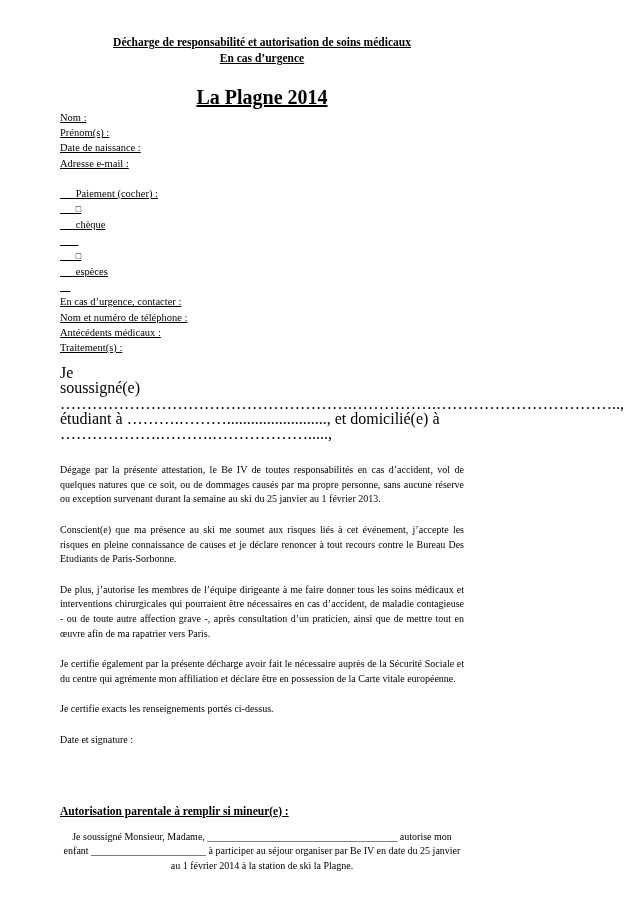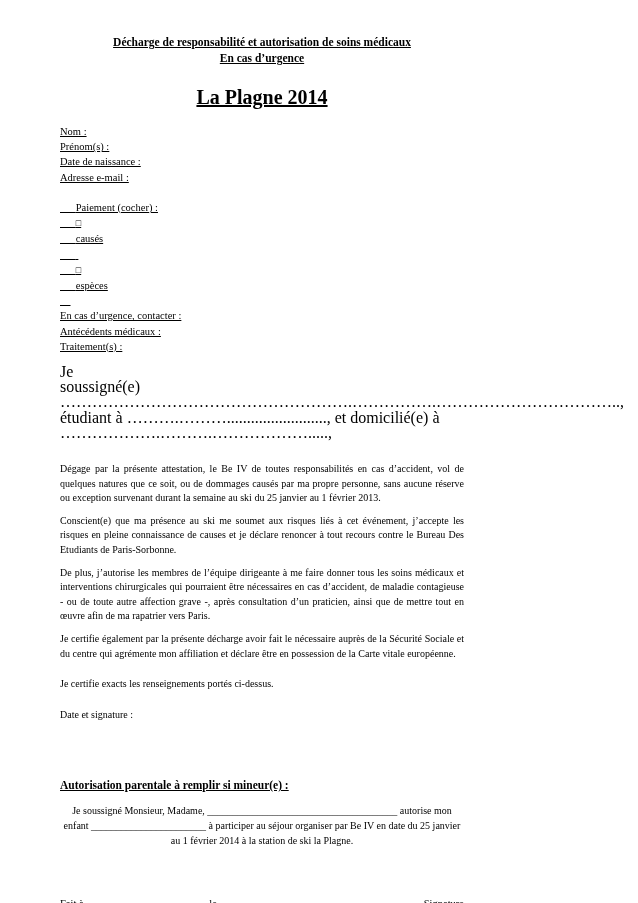--- a/index.html
+++ b/index.html
@@ -29,21 +29,21 @@
   }
   .title-line.underline span {
     text-decoration: underline;
   }
   .big-title {
     text-align: center;
     font-weight: bold;
     font-size: 20px;
     line-height: 26px;
     margin-top: 18px;
-    margin-bottom: 14px;
+    margin-bottom: 0;
   }
   .big-title span {
     text-decoration: underline;
   }
   .field-list {
     font-size: 10.5px;
     line-height: 15.2px;
   }
   .field-list div {
     white-space: pre-wrap;
@@ -60,21 +60,21 @@
     font-size: 16px;
     line-height: 15.2px;
   }
   .body-para {
     font-size: 10px;
     line-height: 14.6px;
     text-align: justify;
     margin-bottom: 0;
   }
   .body-para + .body-para {
-    margin-top: 8px;
+    margin-top: 16px;
   }
   .section-heading {
     font-size: 11.5px;
     font-weight: bold;
     line-height: 18px;
     margin-top: 8px;
   }
   .section-heading span {
     text-decoration: underline;
   }
@@ -112,26 +112,27 @@
   </div>
 
   <div class="field-list">
     <div>Nom :</div>
     <div>Prénom(s) :</div>
     <div>Date de naissance :</div>
     <div>Adresse e-mail :</div>
     <div>
       <span>Paiement (cocher) :</span>
       <span class="checkbox-glyph">□</span>
-      <span>causés</span>
+      <span>chèque</span>
       <span>&nbsp;</span>
       <span class="checkbox-glyph">□</span>
       <span>espèces</span>
     </div>
     <div>En cas d’urgence, contacter :</div>
+    <div>Nom et numéro de téléphone :</div>
     <div>Antécédents médicaux :</div>
     <div>Traitement(s) :</div>
   </div>
 
   <div class="gap-sm"></div>
 
   <div class="dotted-block">
     <div>Je</div>
     <div>soussigné(e) ……………………………………………….…………….……………………………..,</div>
     <div>étudiant à ……….………........................., et domicilié(e) à ……………….……….……………….....,</div>

